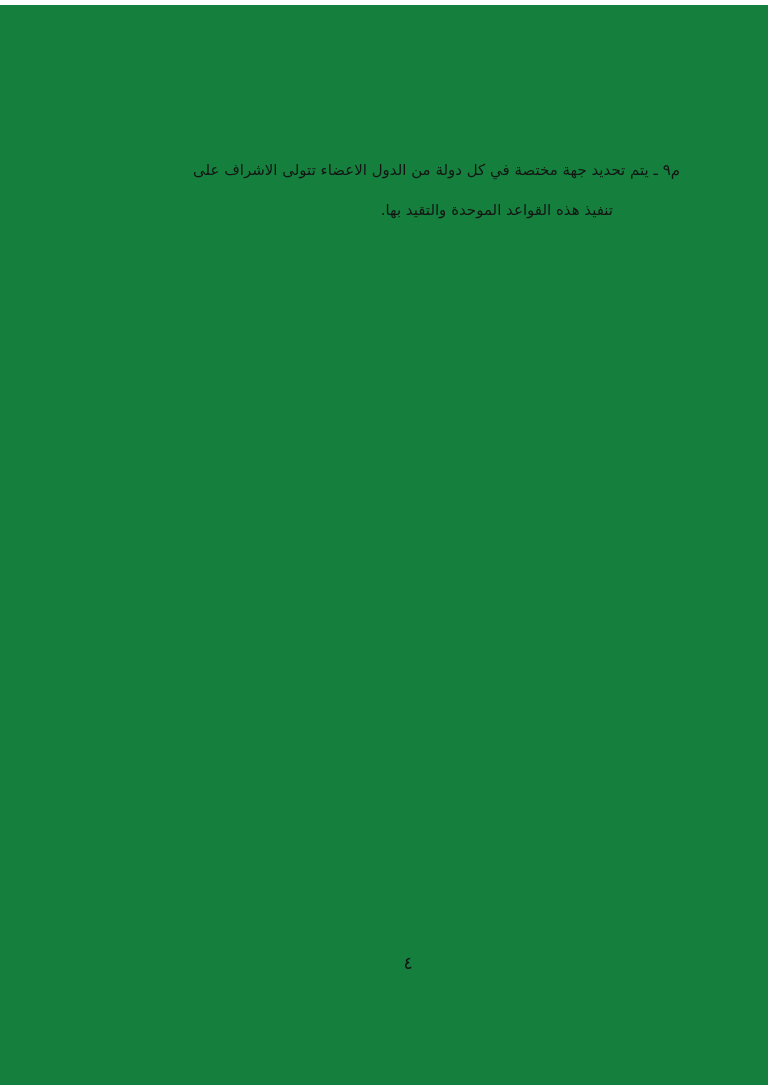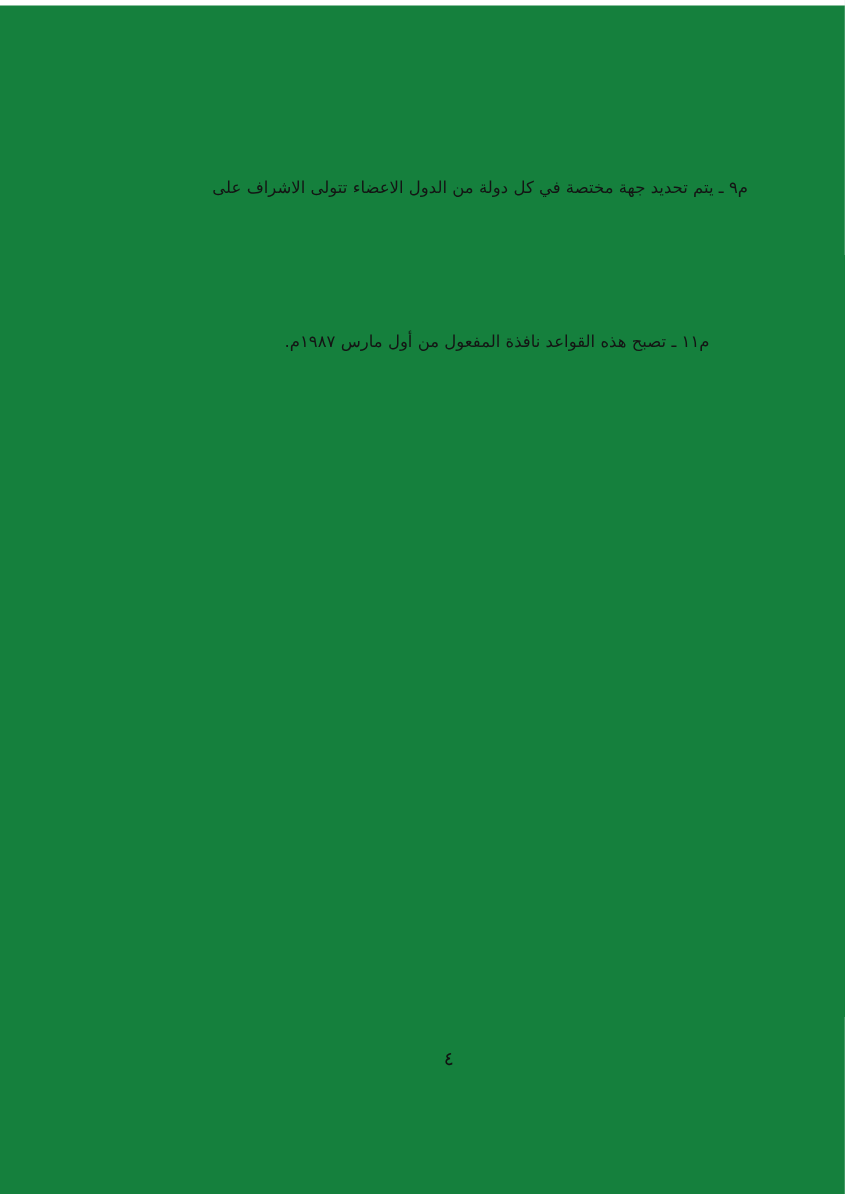--- a/index.html
+++ b/index.html
@@ -46,19 +46,19 @@
     color: #111111;
   }
 </style>
 </head>
 <body>
 
 <div class="page">
 
   <div class="doc-line a9-l1">م٩ ـ يتم تحديد جهة مختصة في كل دولة من الدول الاعضاء تتولى الاشراف على</div>
 
+  <div class="doc-line a9-l2">تنفيذ هذه القواعد الموحدة والتقيد بها.</div>
 
 
-  <div class="doc-line a11-l1">م١١ ـ تصبح هذه القواعد نافذة المفعول من أول مارس ١٩٨٧م.</div>
 
   <div class="page-number">٤</div>
 
 </div>
 
 </body></html>

